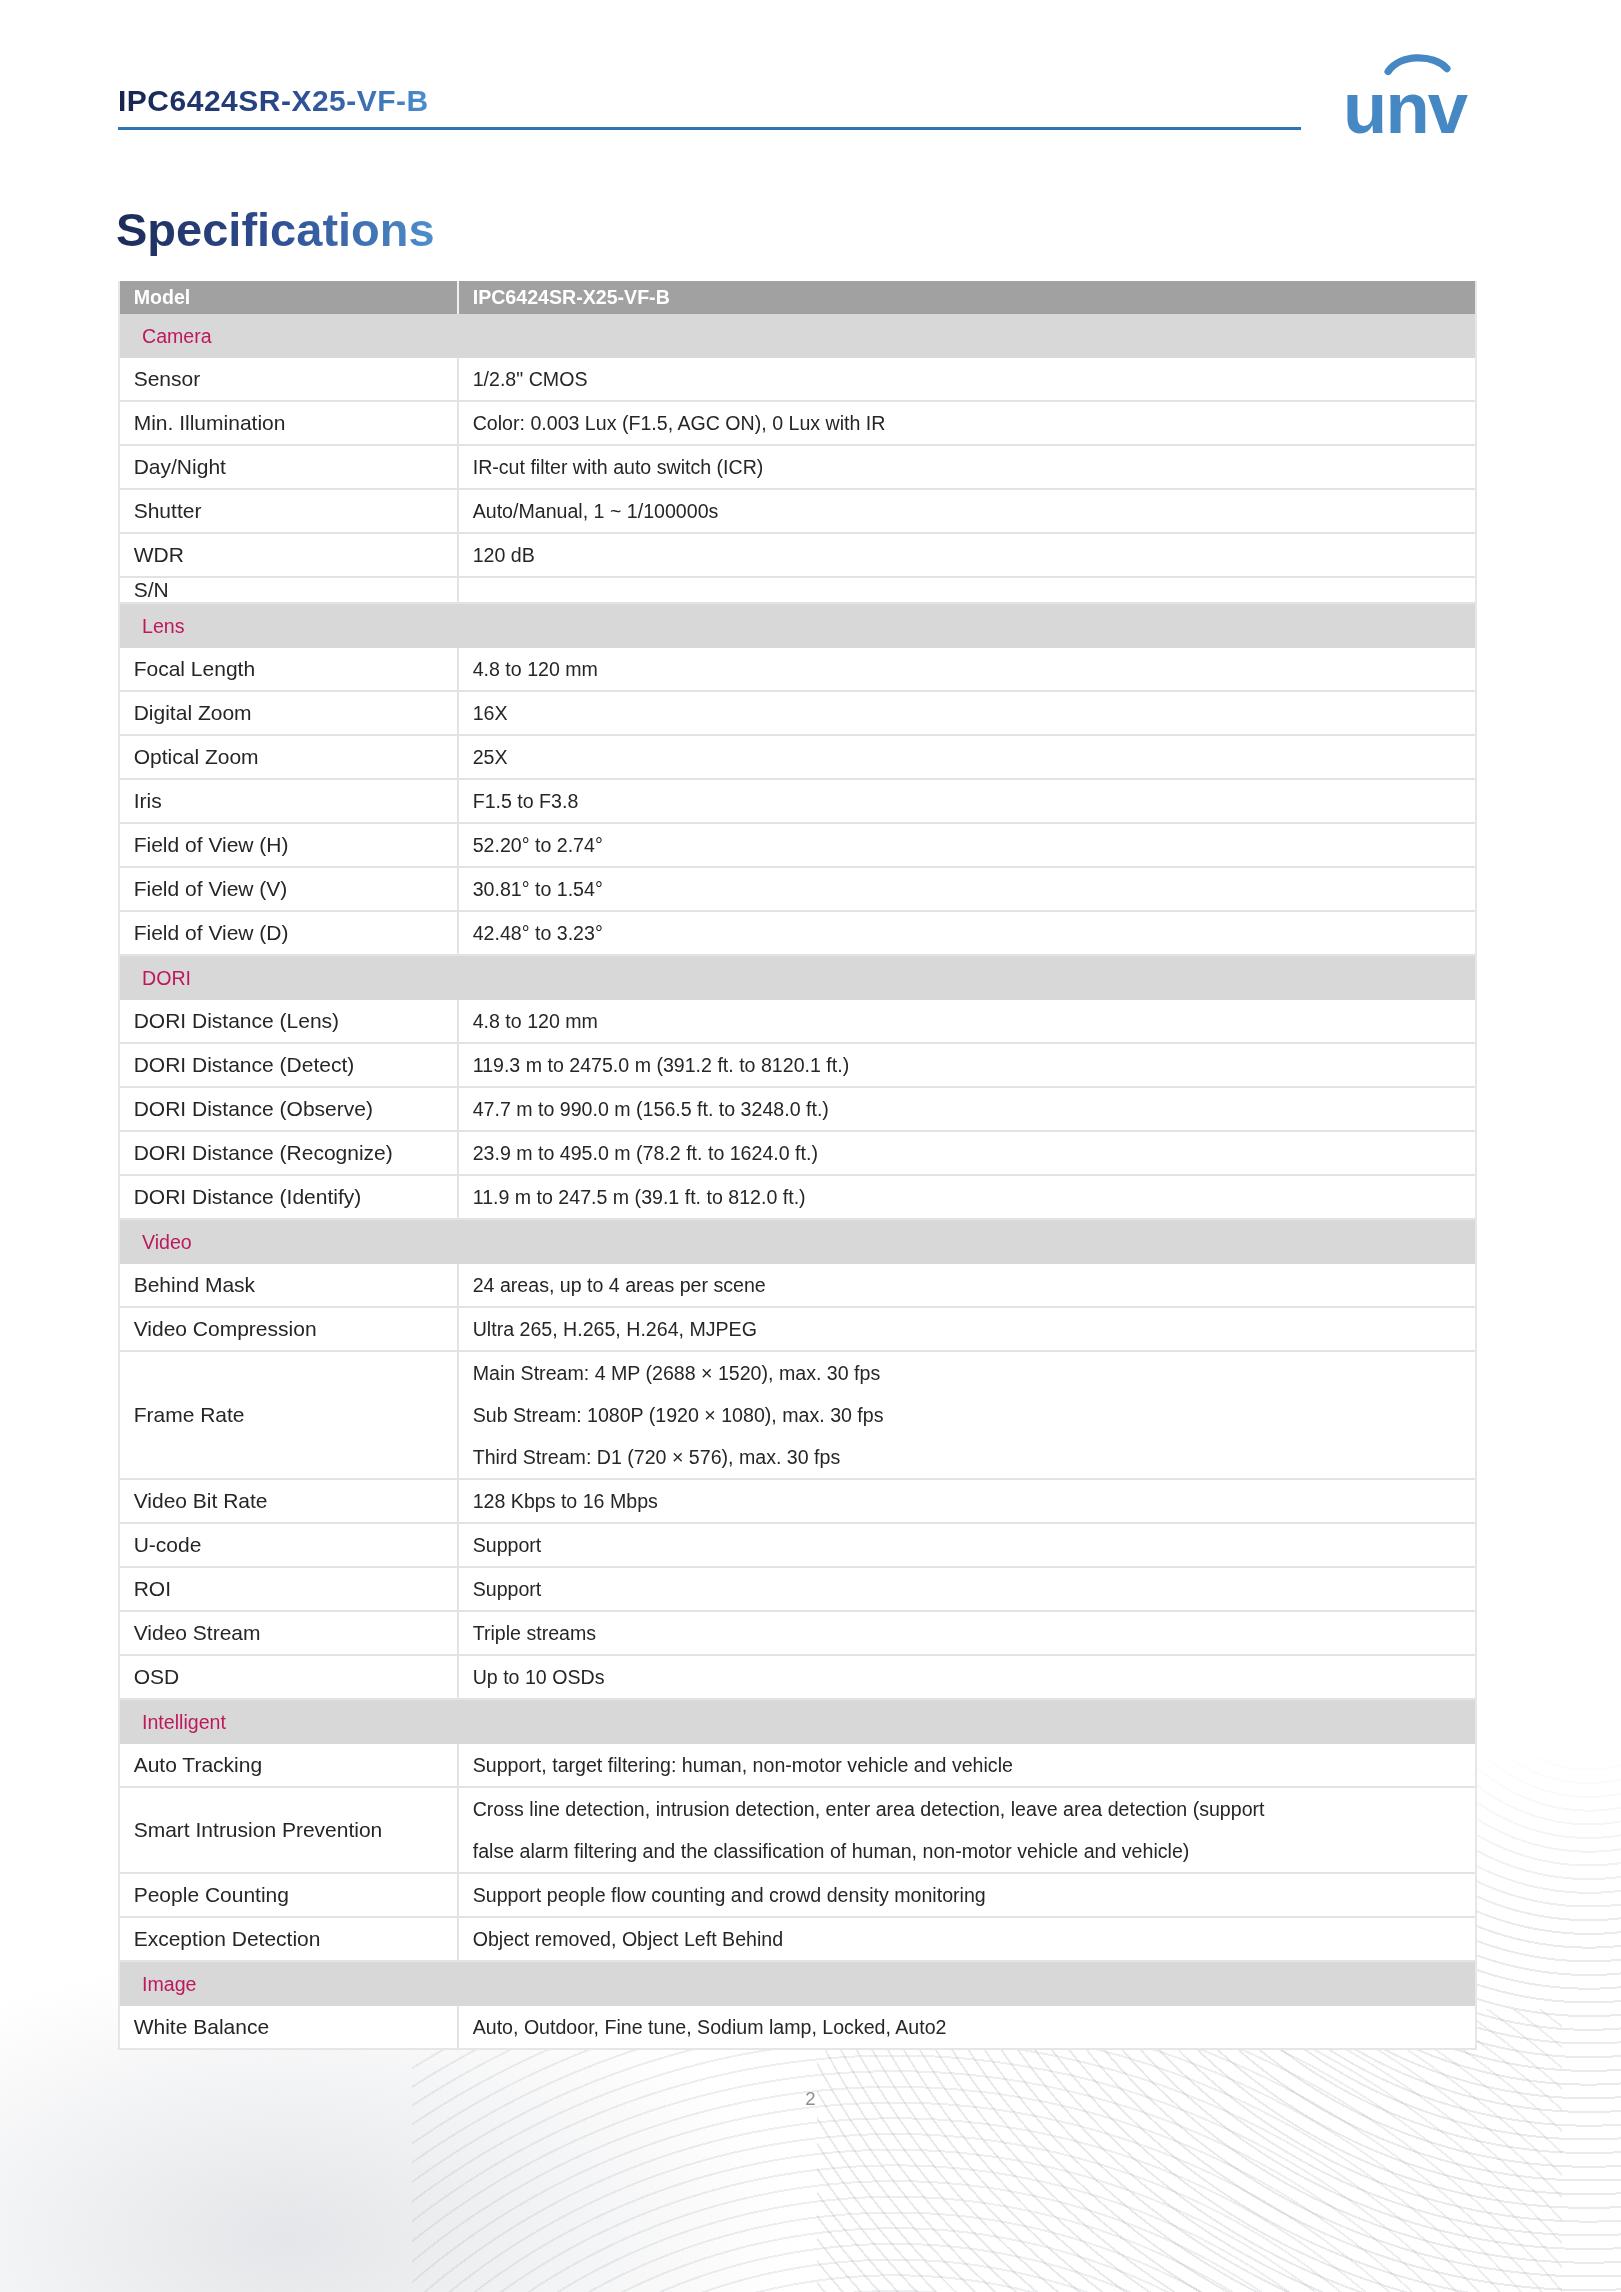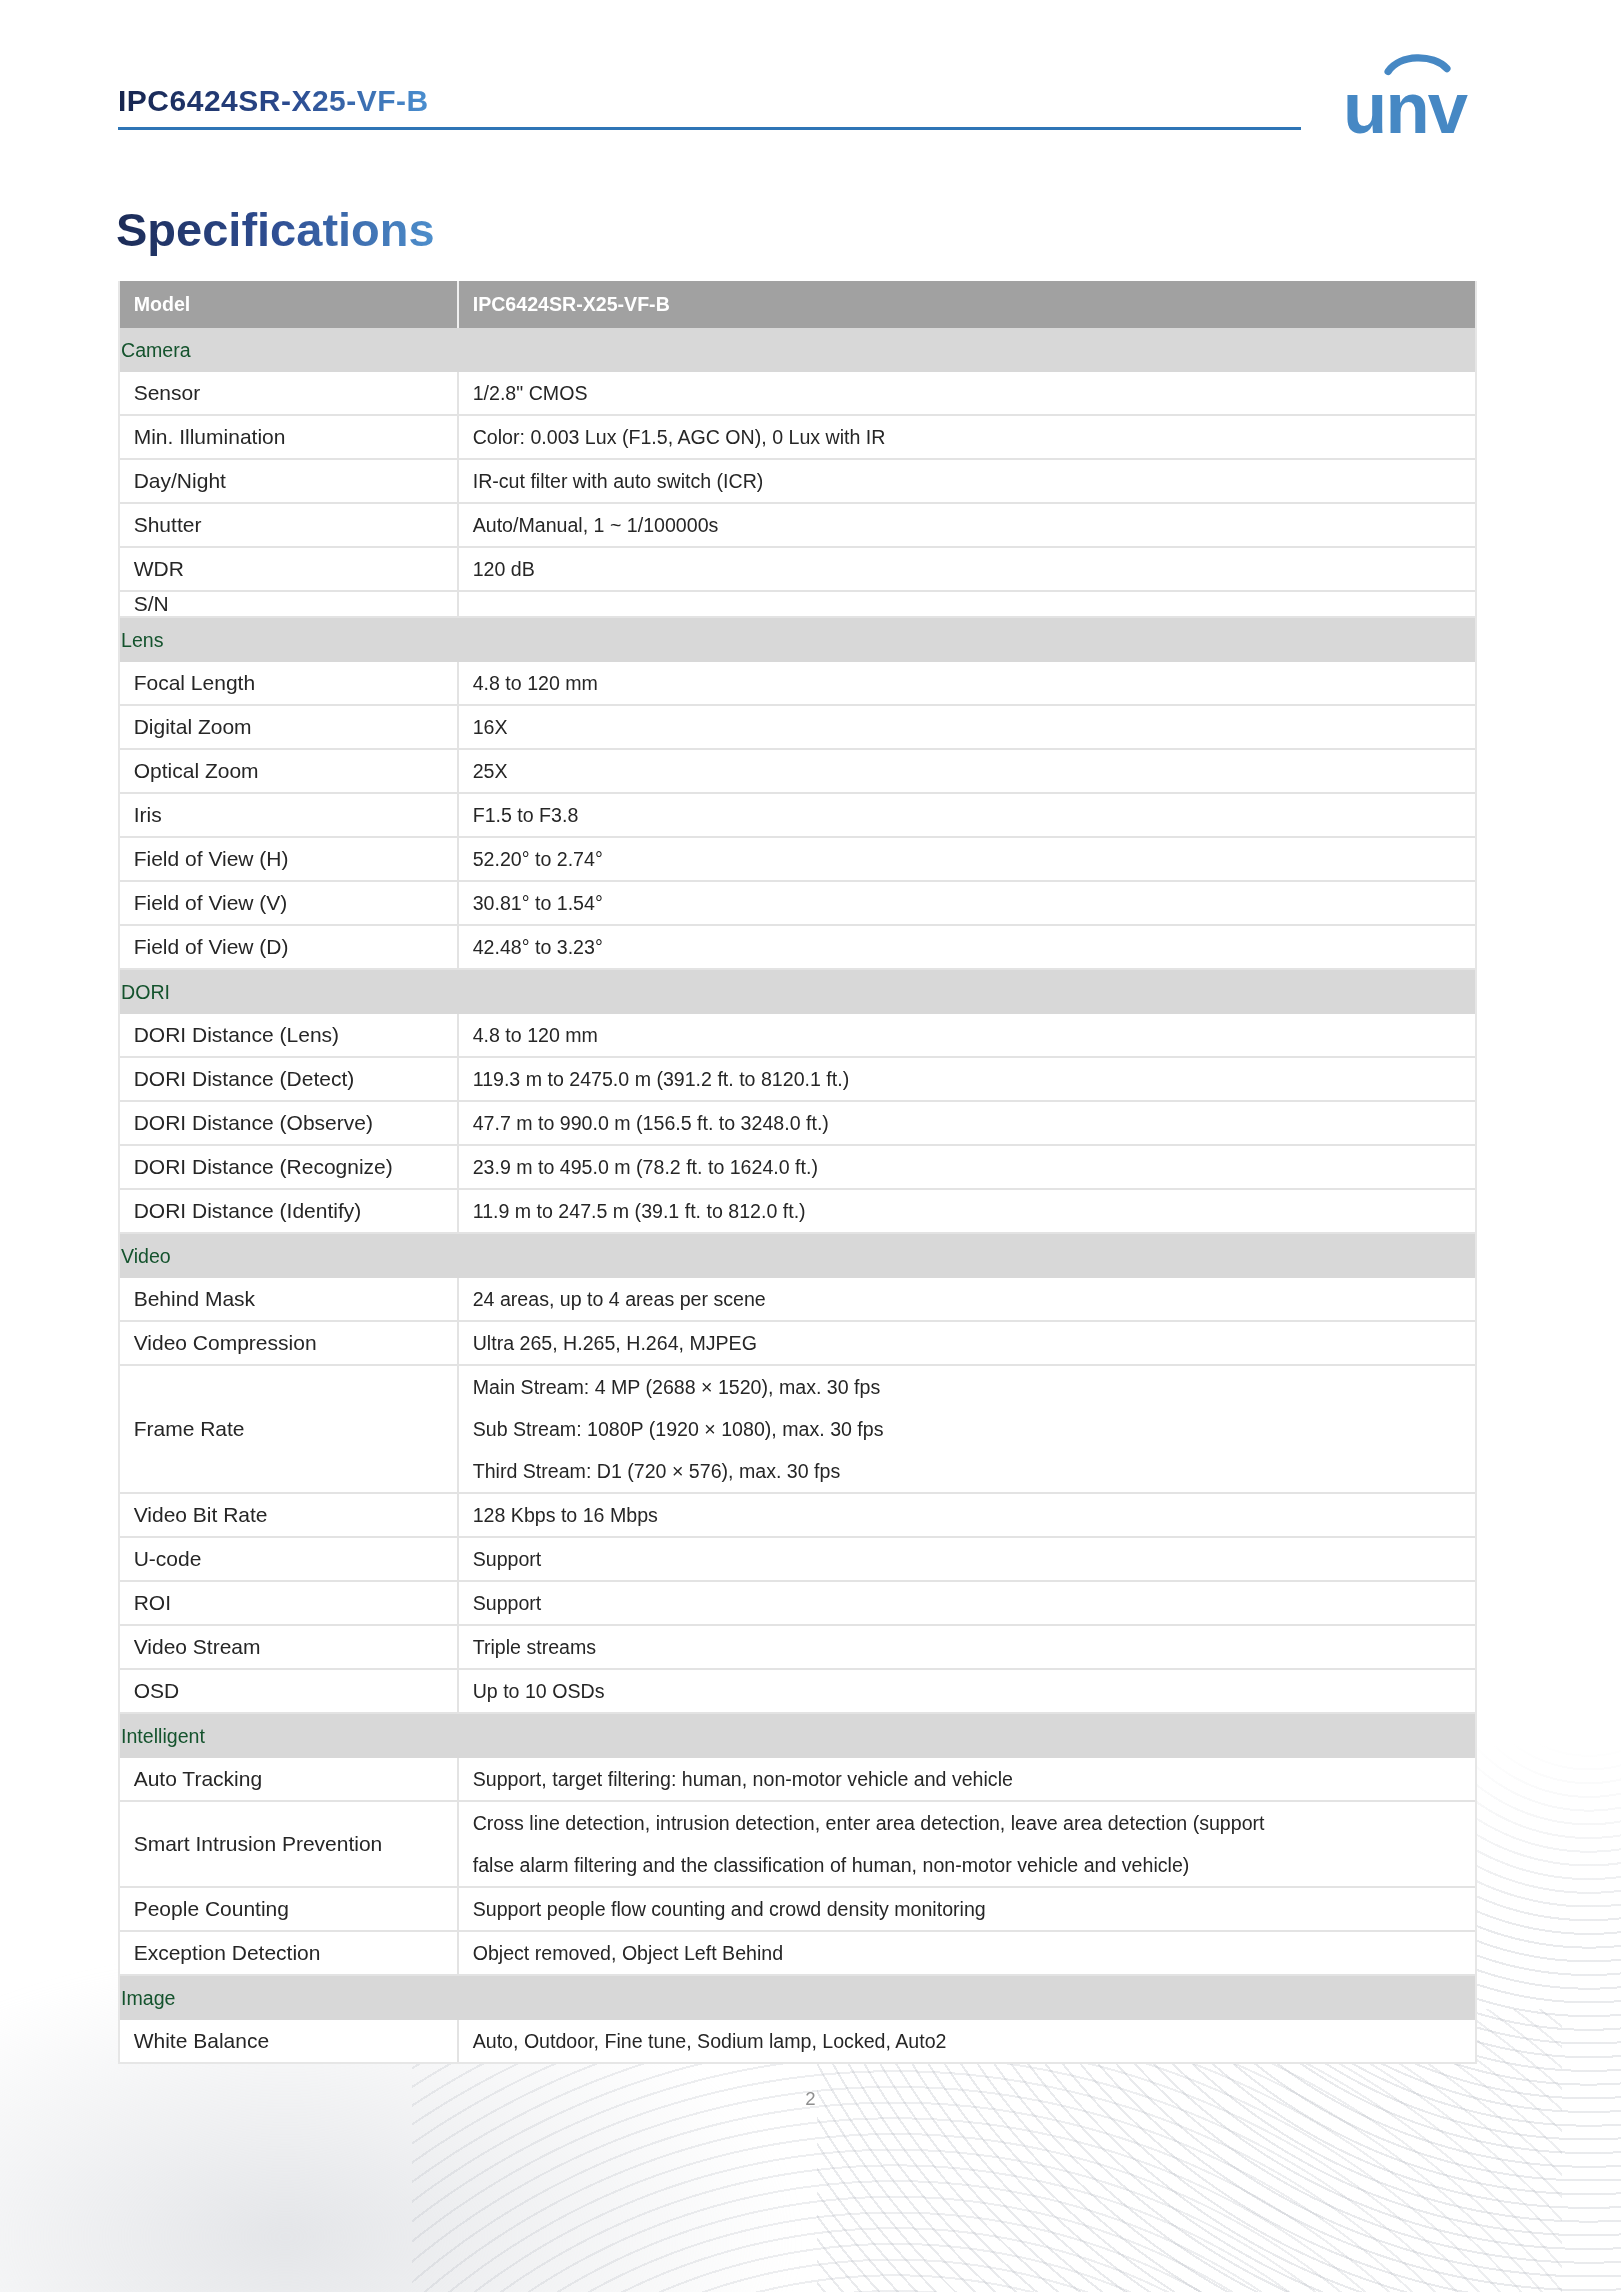--- a/index.html
+++ b/index.html
@@ -40,28 +40,28 @@
     z-index:2;
     border-left:2px solid #e6e6e6;border-right:2px solid #e6e6e6;
     border-bottom:2px solid #e6e6e6;
     box-sizing:border-box;
   }
   .t-row{display:flex;}
   .t-cell{box-sizing:border-box;}
   .c1{width:339px;flex:none;padding-left:13.7px;display:flex;align-items:center;}
   .c2{flex:1;padding-left:13.7px;}
 
-  .t-header{background:#a1a1a1;height:47px;}
+  .t-header{background:#a1a1a1;height:33px;}
   .t-header .t-cell{color:#ffffff;font-weight:bold;font-size:19.6px;display:flex;align-items:center;}
   .t-header .c1{border-right:2.9px solid #f0f0f0;}
 
   .t-section{
     background:#d8d8d8;min-height:44px;
     display:flex;align-items:center;
-    padding-left:1px;font-size:19.6px;color:#14532d;
+    padding-left:22px;font-size:19.6px;color:#be185d;
     box-sizing:border-box;
   }
   .t-data{background:#ffffff;border-bottom:2px solid #e3e3e3;}
   .t-data:last-child{border-bottom:none;}
   .t-data .c1{border-right:2px solid #e3e3e3;font-size:21px;color:#262626;}
   .t-data .c2{display:flex;flex-direction:column;justify-content:center;font-size:19.6px;color:#262626;}
   .val-line{min-height:42px;display:flex;align-items:center;}
 
   
   .page-number{

